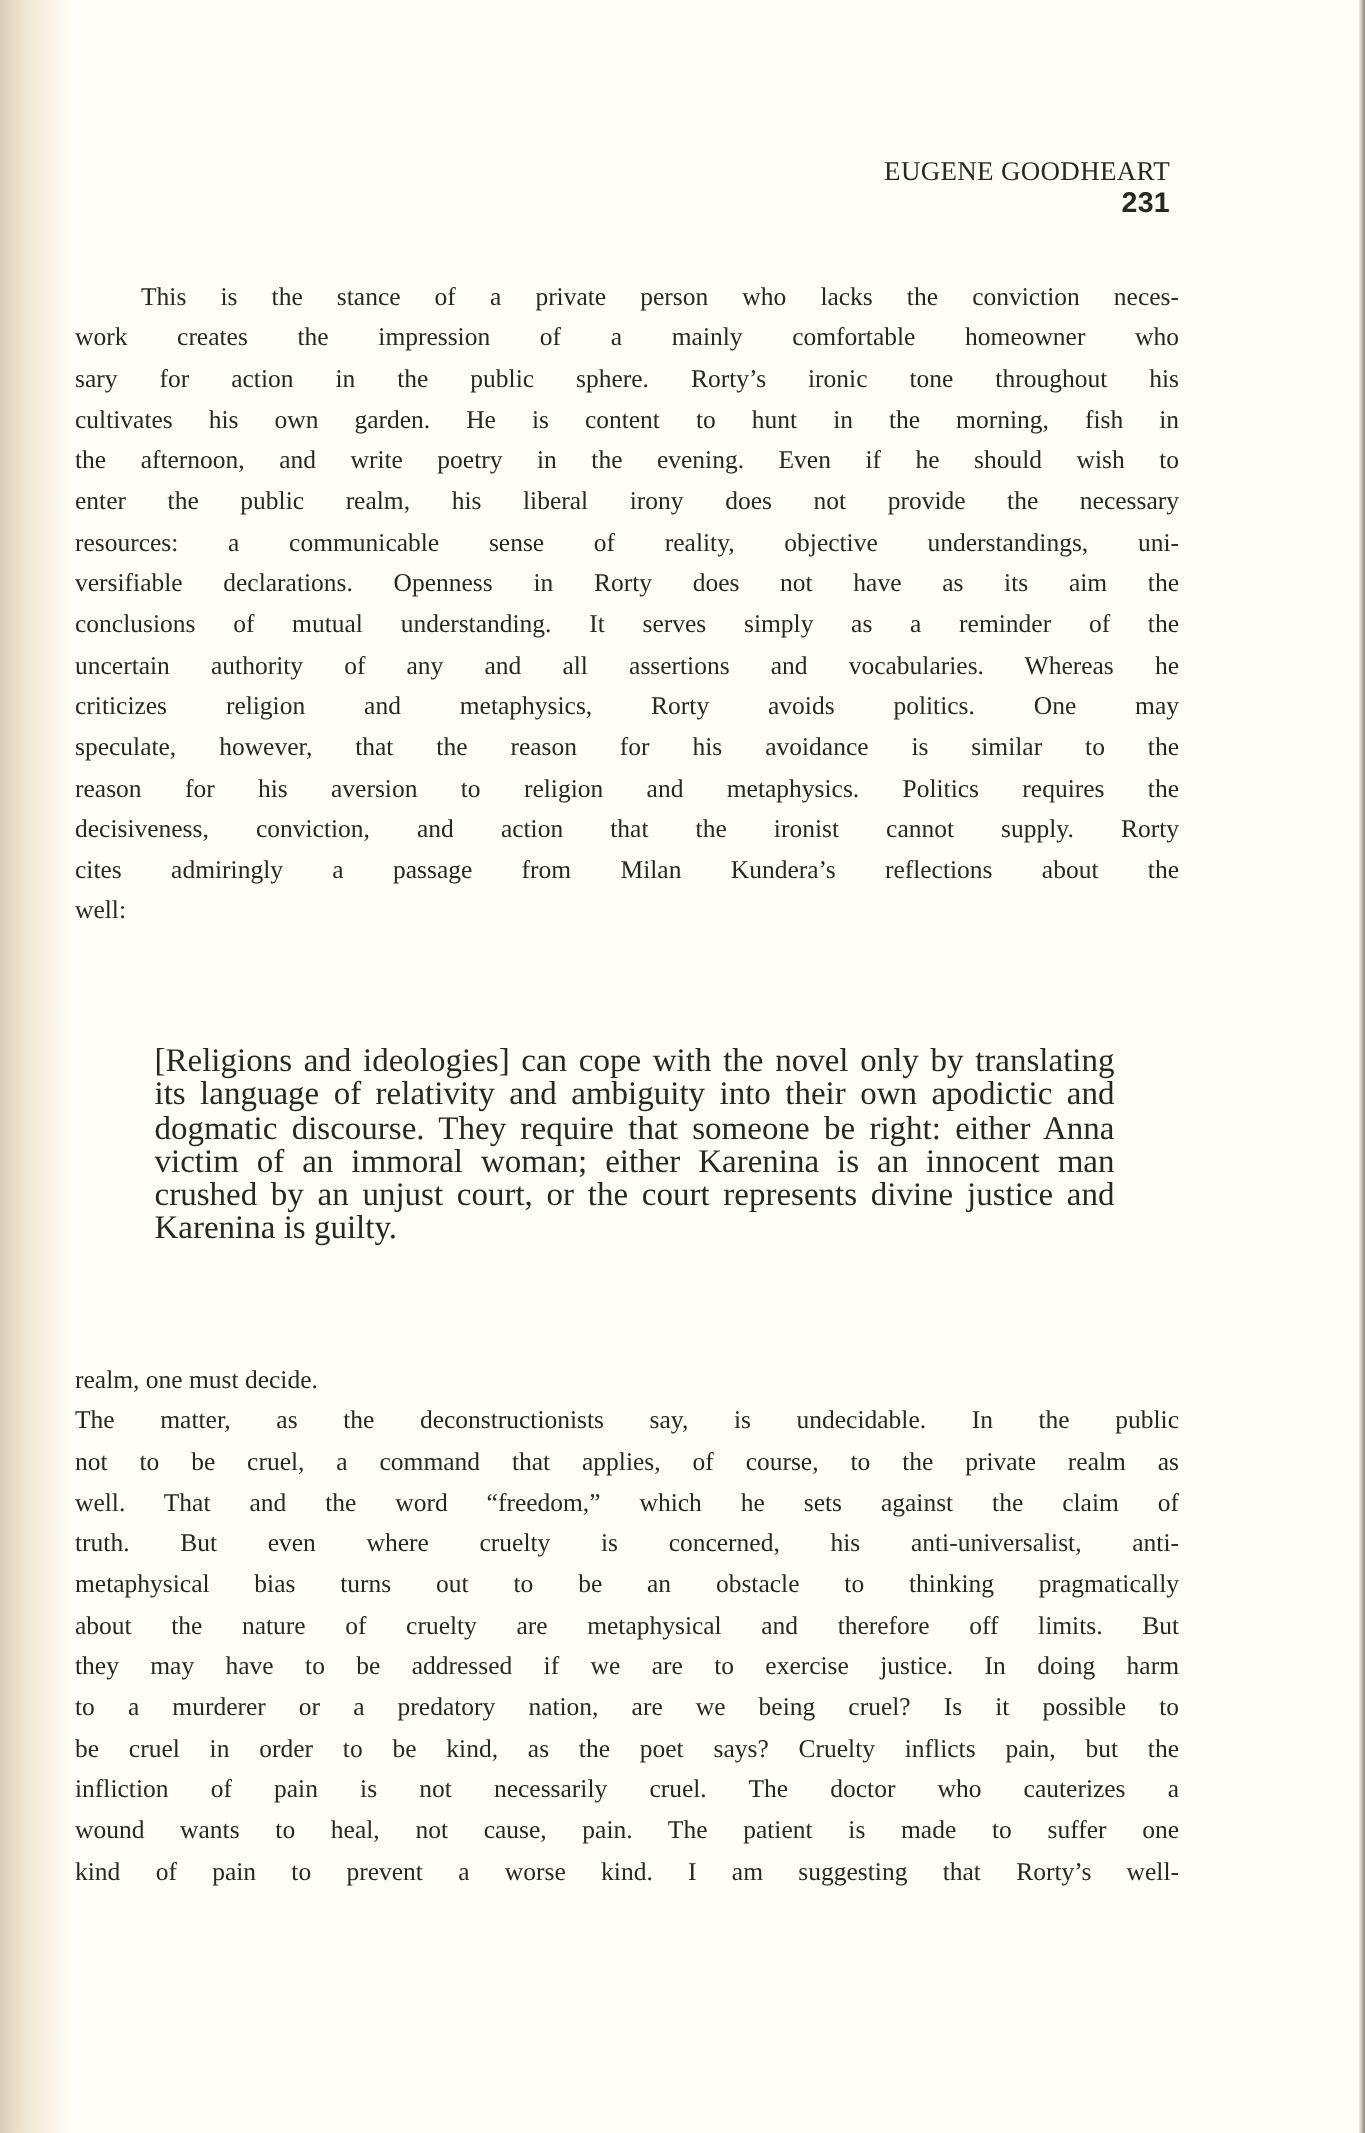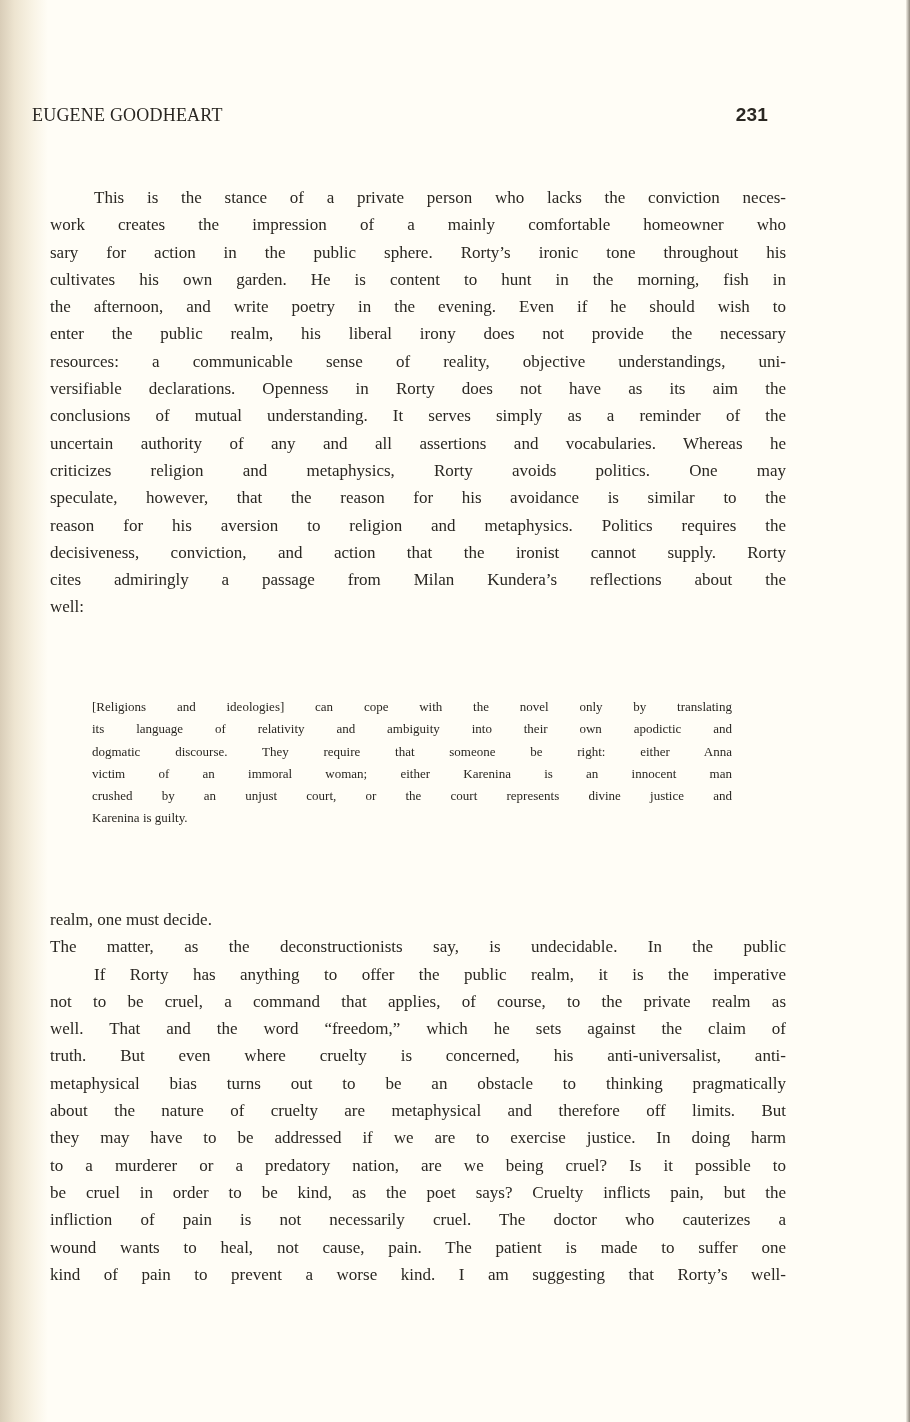--- a/index.html
+++ b/index.html
@@ -11,42 +11,42 @@
   }
   .gutter {
     position: absolute; left: 0; top: 0; width: 48px; height: 1422px;
     background: linear-gradient(to right, #d9cdb8 0%, #ede4d0 30%, #f9f4e6 70%, #fffdf6 100%);
   }
   .right-edge {
     position: absolute; right: 0; top: 0; width: 4px; height: 1422px;
     background: linear-gradient(to right, #f3efe6, #8b857a);
   }
   .running-head {
-    position: absolute; top: 104px; left: 32px; width: 736px;
+    position: absolute; top: 104px; left: 44px; width: 736px;
     display: flex; justify-content: space-between; align-items: flex-end;
-    font-size: 18px; letter-spacing: 0.2px;
+    font-size: 18px; letter-spacing: 0.2px; flex-direction: column;
   }
   .running-head .author { font-weight: normal; }
   .running-head .pageno { font-weight: bold; font-family: "Liberation Sans", "DejaVu Sans", sans-serif; font-size: 19px; }
 
   .body-block {
     position: absolute; left: 50px; width: 736px;
     font-size: 17px; line-height: 27.3px;
   }
   .line {
     display: block; width: 100%;
     text-align: justify; text-align-last: justify;
     white-space: nowrap; height: 27.3px;
   }
   .line.last { text-align-last: left; }
   .line.indent { padding-left: 44px; box-sizing: border-box; }
 
   .quote-block {
-    position: absolute; left: 92px; top: 696px; width: 640px;
-    font-size: 13px; line-height: 22.3px;
+    position: absolute; left: 103px; top: 696px; width: 640px;
+    font-size: 22px; line-height: 22.3px;
   }
   .quote-block .line { height: 22.3px; }
 </style>
 </head>
 <body>
 
 <div class="gutter"></div>
 <div class="right-edge"></div>
 
 <div class="running-head">
@@ -81,21 +81,20 @@
   <span class="line">crushed by an unjust court, or the court represents divine justice and</span>
   <span class="line last">Karenina is guilty.</span>
 </div>
 
 <div class="body-block" style="top:906px;">
   <span class="line last">realm, one must decide.</span>
   <span class="line">The matter, as the deconstructionists say, is undecidable. In the public</span>
 </div>
 
 <div class="body-block" style="top:960.6px;">
-  <span class="line indent">If Rorty has anything to offer the public realm, it is the imperative</span>
   <span class="line">not to be cruel, a command that applies, of course, to the private realm as</span>
   <span class="line">well. That and the word “freedom,” which he sets against the claim of</span>
   <span class="line">truth. But even where cruelty is concerned, his anti-universalist, anti-</span>
   <span class="line">metaphysical bias turns out to be an obstacle to thinking pragmatically</span>
   <span class="line">about the nature of cruelty are metaphysical and therefore off limits. But</span>
   <span class="line">they may have to be addressed if we are to exercise justice. In doing harm</span>
   <span class="line">to a murderer or a predatory nation, are we being cruel? Is it possible to</span>
   <span class="line">be cruel in order to be kind, as the poet says? Cruelty inflicts pain, but the</span>
   <span class="line">infliction of pain is not necessarily cruel. The doctor who cauterizes a</span>
   <span class="line">wound wants to heal, not cause, pain. The patient is made to suffer one</span>

